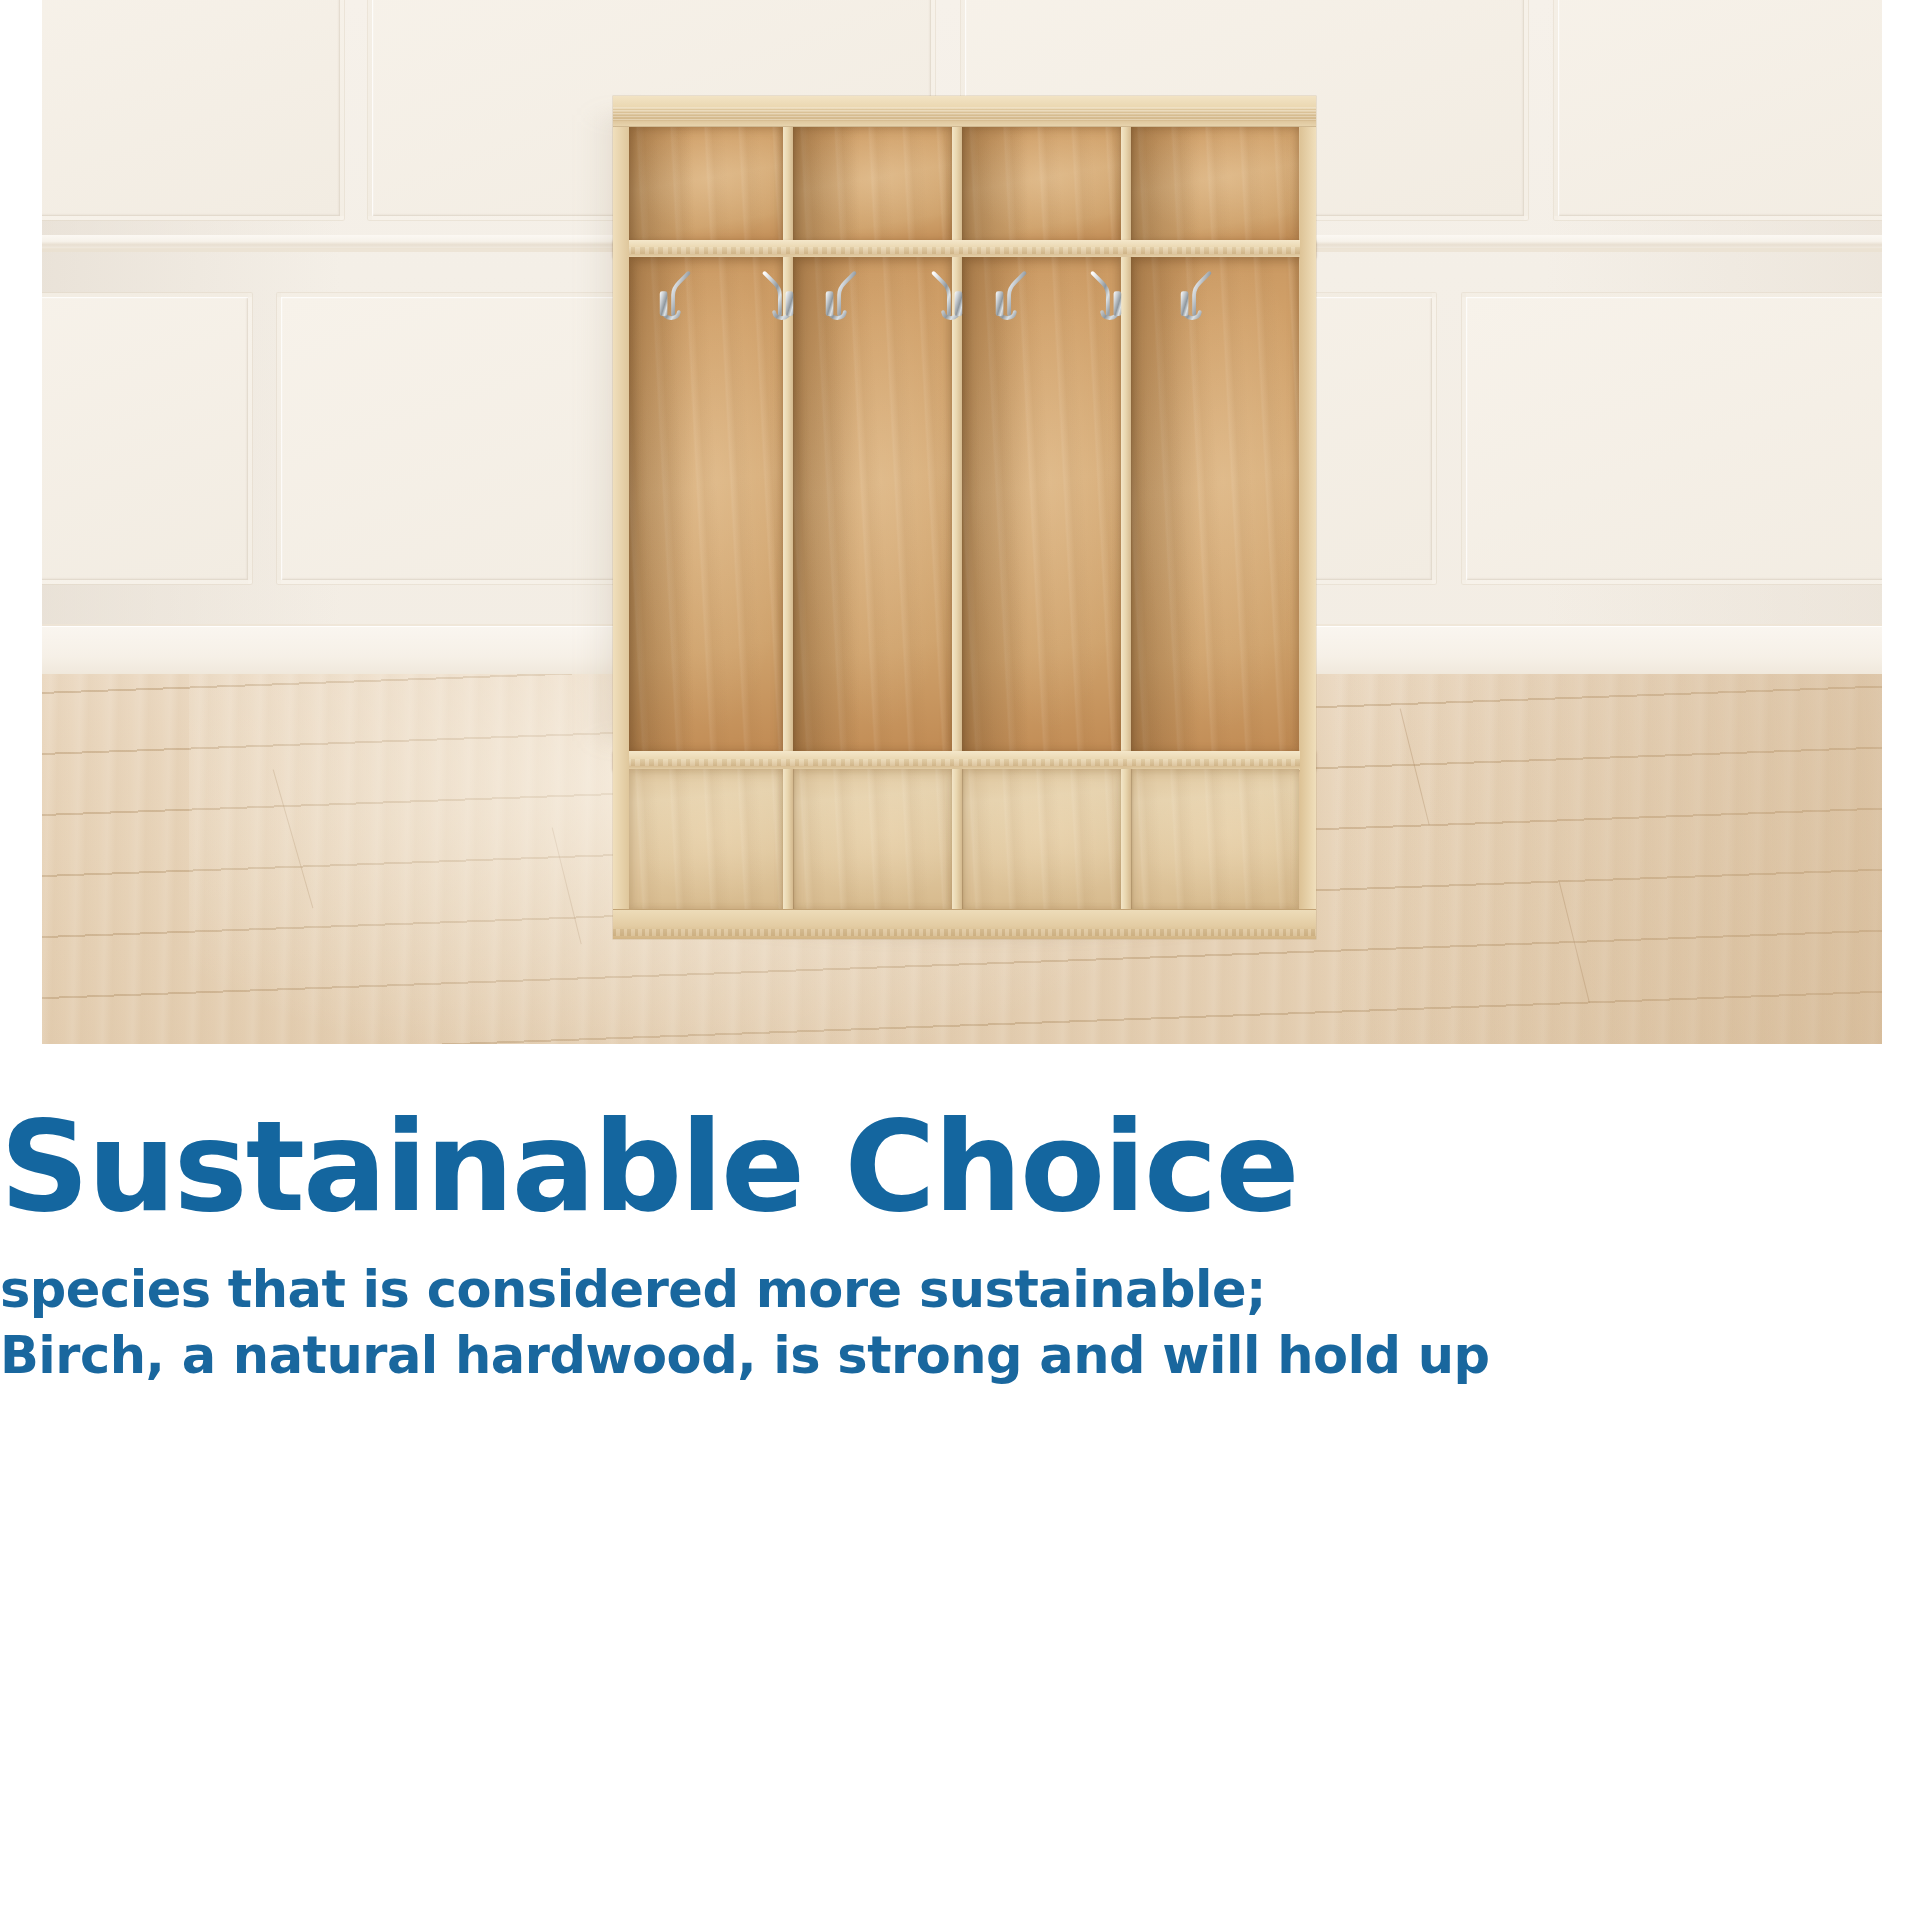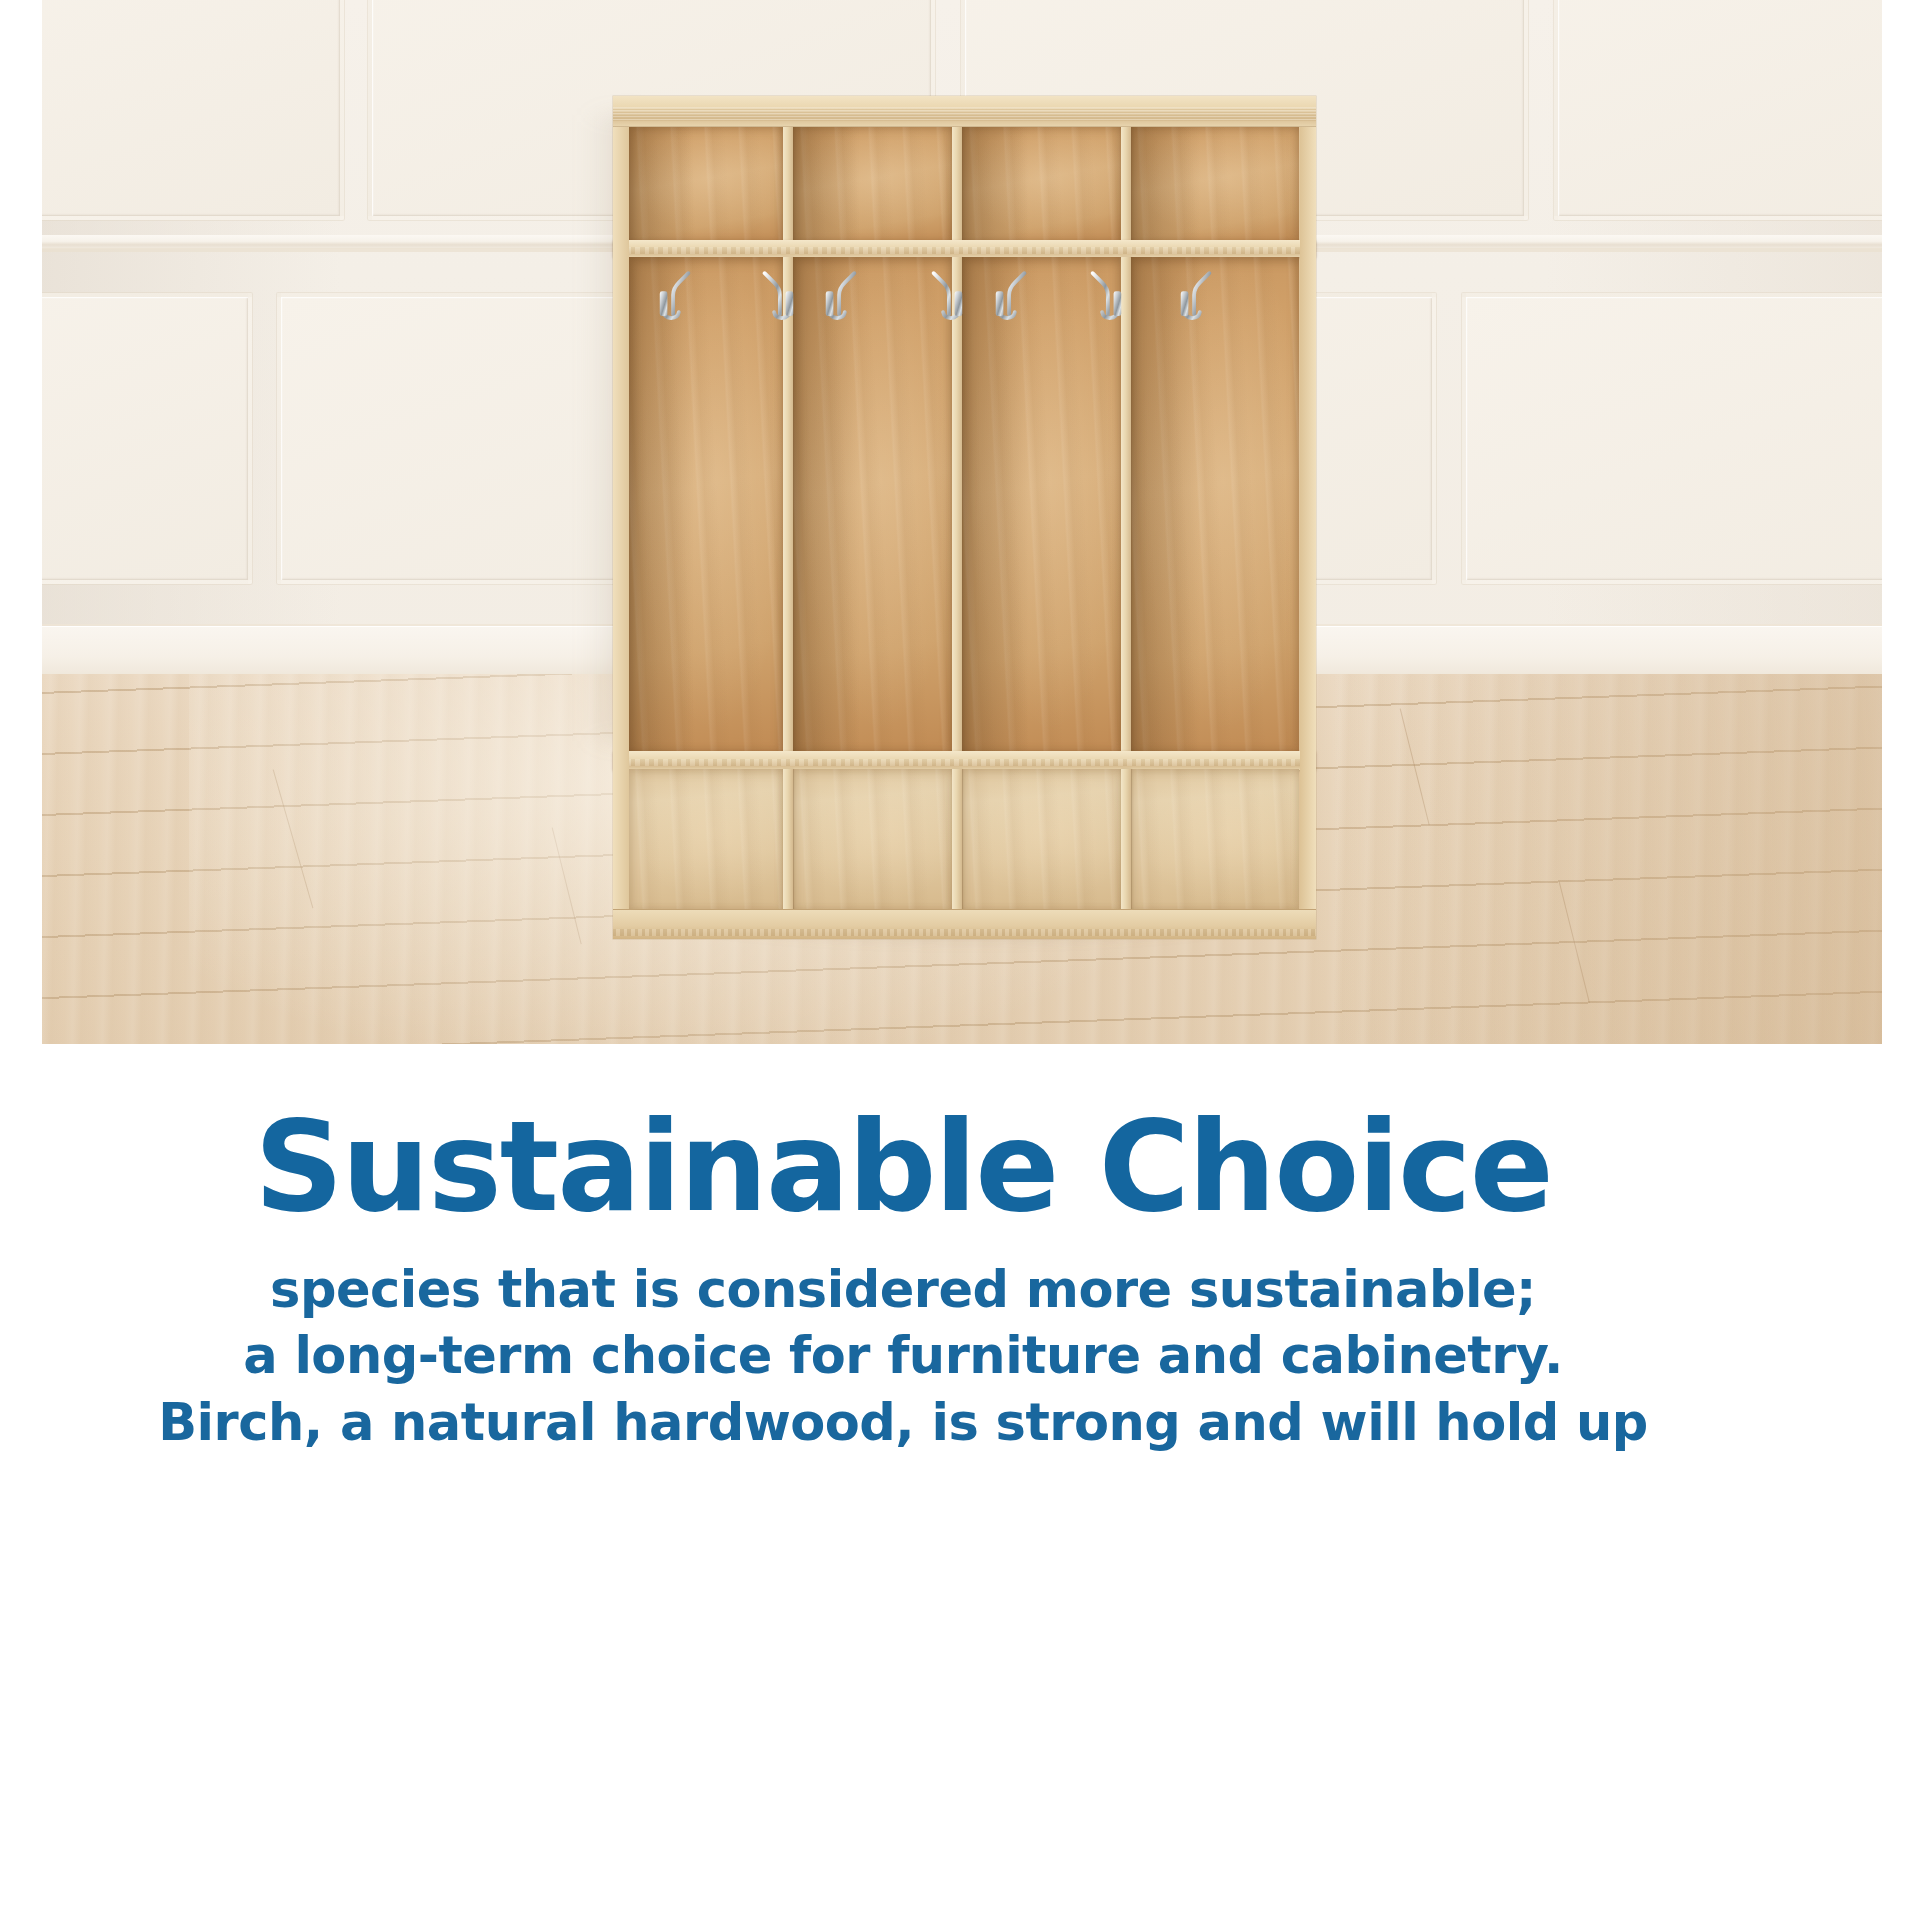--- a/index.html
+++ b/index.html
@@ -220,21 +220,21 @@
     opacity:.55;
   }
 
   
   .hook{position:absolute;width:41px;height:58px;}
   .hook svg{width:100%;height:100%;display:block;}
 
   
   .textblock{
     position:absolute;left:0;top:1044px;width:1806px;
-    text-align:center;
+    text-align:left;
   }
   .headline{
     margin:0;
     padding-top:61px;
     color:#14669F;
     font-family:"DejaVu Sans", sans-serif;
     font-weight:bold;
     font-size:124px;
     letter-spacing:-1.9px;
     line-height:1.0;
@@ -501,17 +501,16 @@
   </div>
 </div>
 
 <div class="textblock">
 
   <h1 class="headline">Sustainable Choice</h1>
 
 
   <div class="body-copy">
     <span class="ln">species that is considered more sustainable;</span>
-    <span class="ln">a long-term choice for furniture and cabinetry.</span>
     <span class="ln">Birch, a natural hardwood, is strong and will hold up</span>
   </div>
 </div>
 
 
 </body></html>

